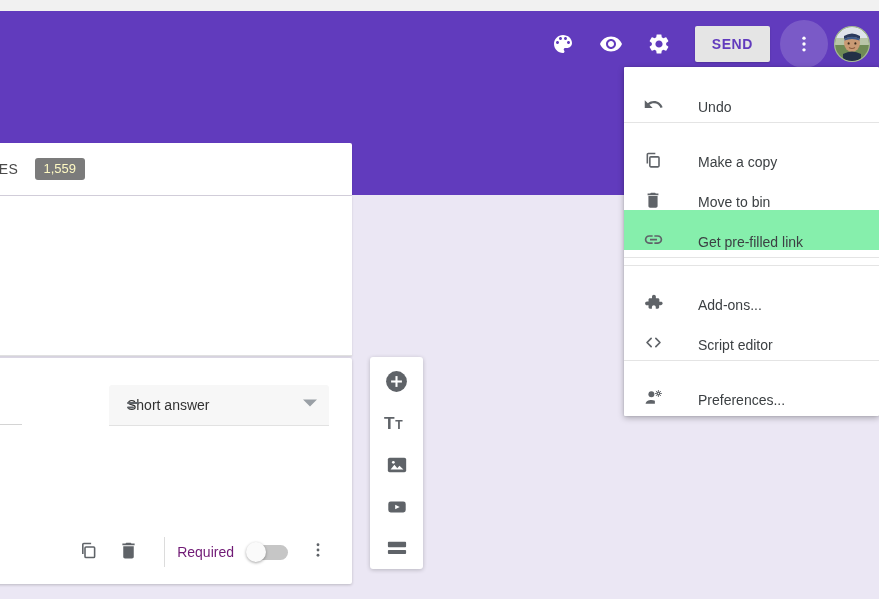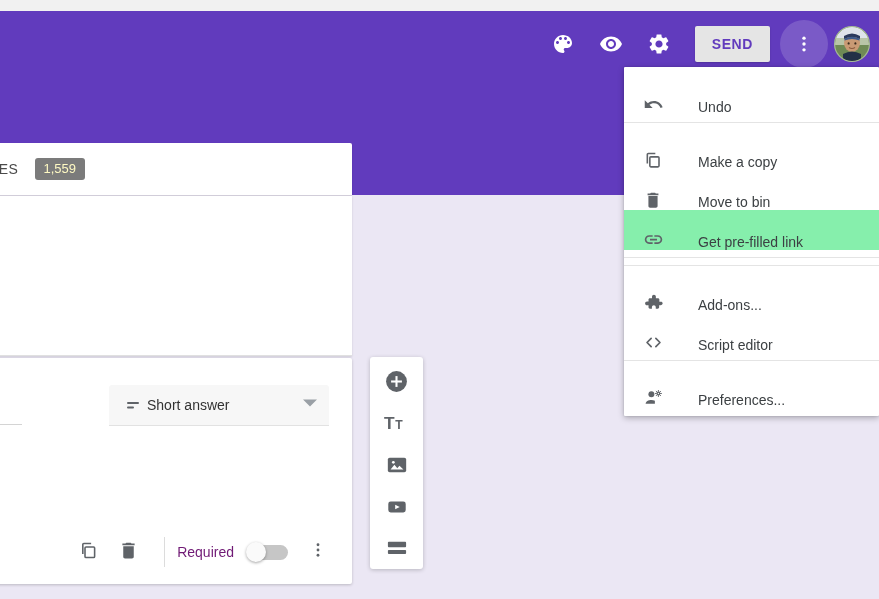--- a/index.html
+++ b/index.html
@@ -162,21 +162,20 @@
     border-bottom: 1px solid #e2e2e2;
     display: flex;
     align-items: center;
     padding: 0 12px 0 18px;
     box-sizing: border-box;
     cursor: pointer;
   }
   .type-select .tslabel {
     font-size: 14px;
     color: #333;
-    margin-left: 20px;
     flex: 1;
   }
   .q-footer {
     position: absolute;
     left: 0; right: 0; bottom: 0;
     height: 64px;
     display: flex;
     align-items: center;
     justify-content: flex-end;
     padding-right: 14px;

